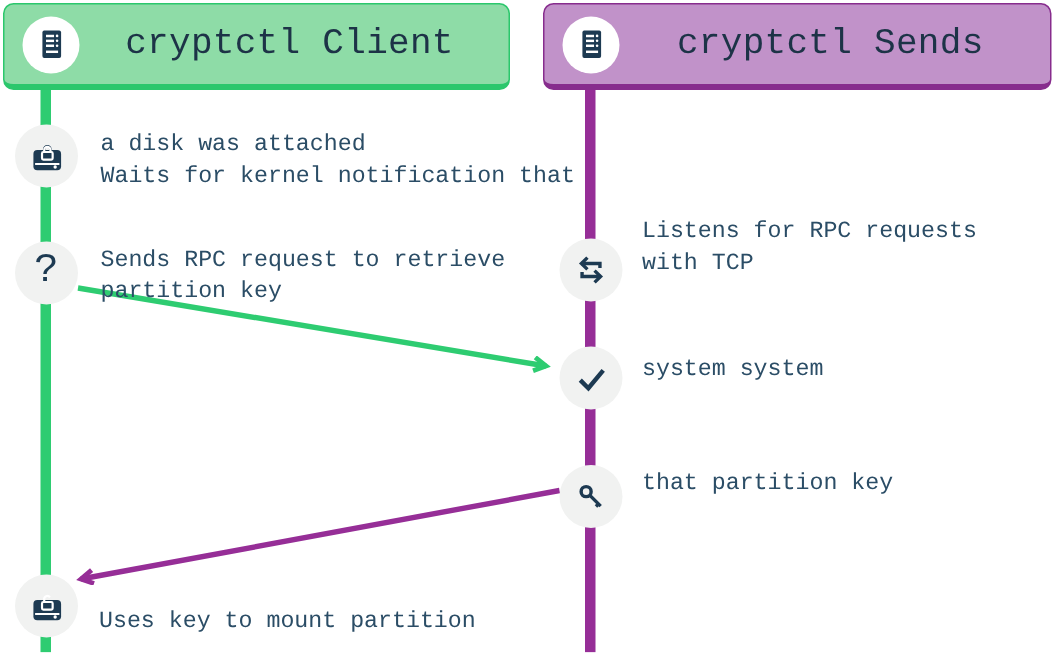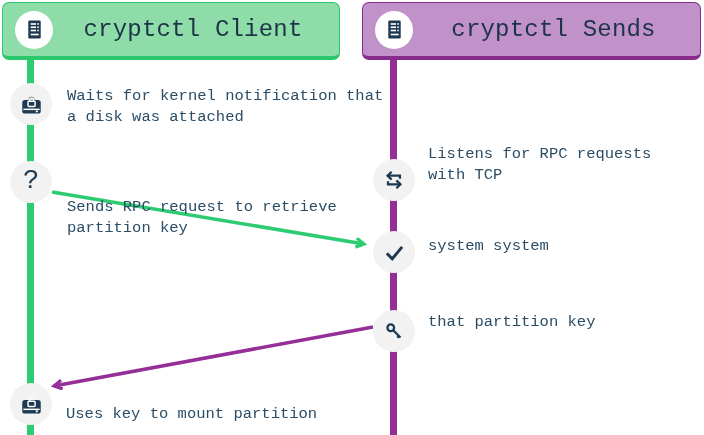--- a/index.html
+++ b/index.html
@@ -106,28 +106,28 @@
         <rect x="3.8" y="8" width="16.4" height="12" rx="2.3" fill="#1d3a52"></rect>
         <path d="M10.2,8.9 V7.6 a1.85,1.85 0 0 1 3.7,0 V8.9" fill="none" stroke="#1d3a52" stroke-width="1.5"></path>
         <path d="M10.2,8.9 V7.6 a1.85,1.85 0 0 1 3.7,0 V8.9" fill="none" stroke="#ffffff" stroke-width="1.3" transform="translate(0,0.4)"></path>
         <rect x="8.9" y="9.2" width="6.3" height="4.5" rx="0.8" fill="#1d3a52" stroke="#ffffff" stroke-width="1.3"></rect>
         <line x1="4.8" y1="16.3" x2="19.2" y2="16.3" stroke="#ffffff" stroke-width="1.3"></line>
         <circle cx="16.7" cy="18.1" r="1" fill="#ffffff"></circle>
       </svg>
     </span>
   </div>
   <div class="stext" style="left:67px;top:86px;">
+    <span>a disk was attached</span>
     <span>Waits for kernel notification that</span>
-    <span>a disk was attached</span>
   </div>
 
   <div class="scircle" style="left:10px;top:161px;">
     <span class="qmark">?</span>
   </div>
-  <div class="stext" style="left:67px;top:163px;margin-top:34px;">
+  <div class="stext" style="left:67px;top:163px;">
     <span>Sends RPC request to retrieve</span>
     <span>partition key</span>
   </div>
 
   <div class="scircle" style="left:10px;top:383px;">
     <span>
       <svg width="27" height="27" viewBox="0 0 24 24">
         <rect x="3.8" y="8" width="16.4" height="12" rx="2.3" fill="#1d3a52"></rect>
         <path d="M10.2,8.9 V7.8 a1.9,1.9 0 0 1 3.4,-1.4" fill="none" stroke="#ffffff" stroke-width="1.3"></path>
         <rect x="8.9" y="9.2" width="6.3" height="4.5" rx="0.8" fill="#1d3a52" stroke="#ffffff" stroke-width="1.3"></rect>

